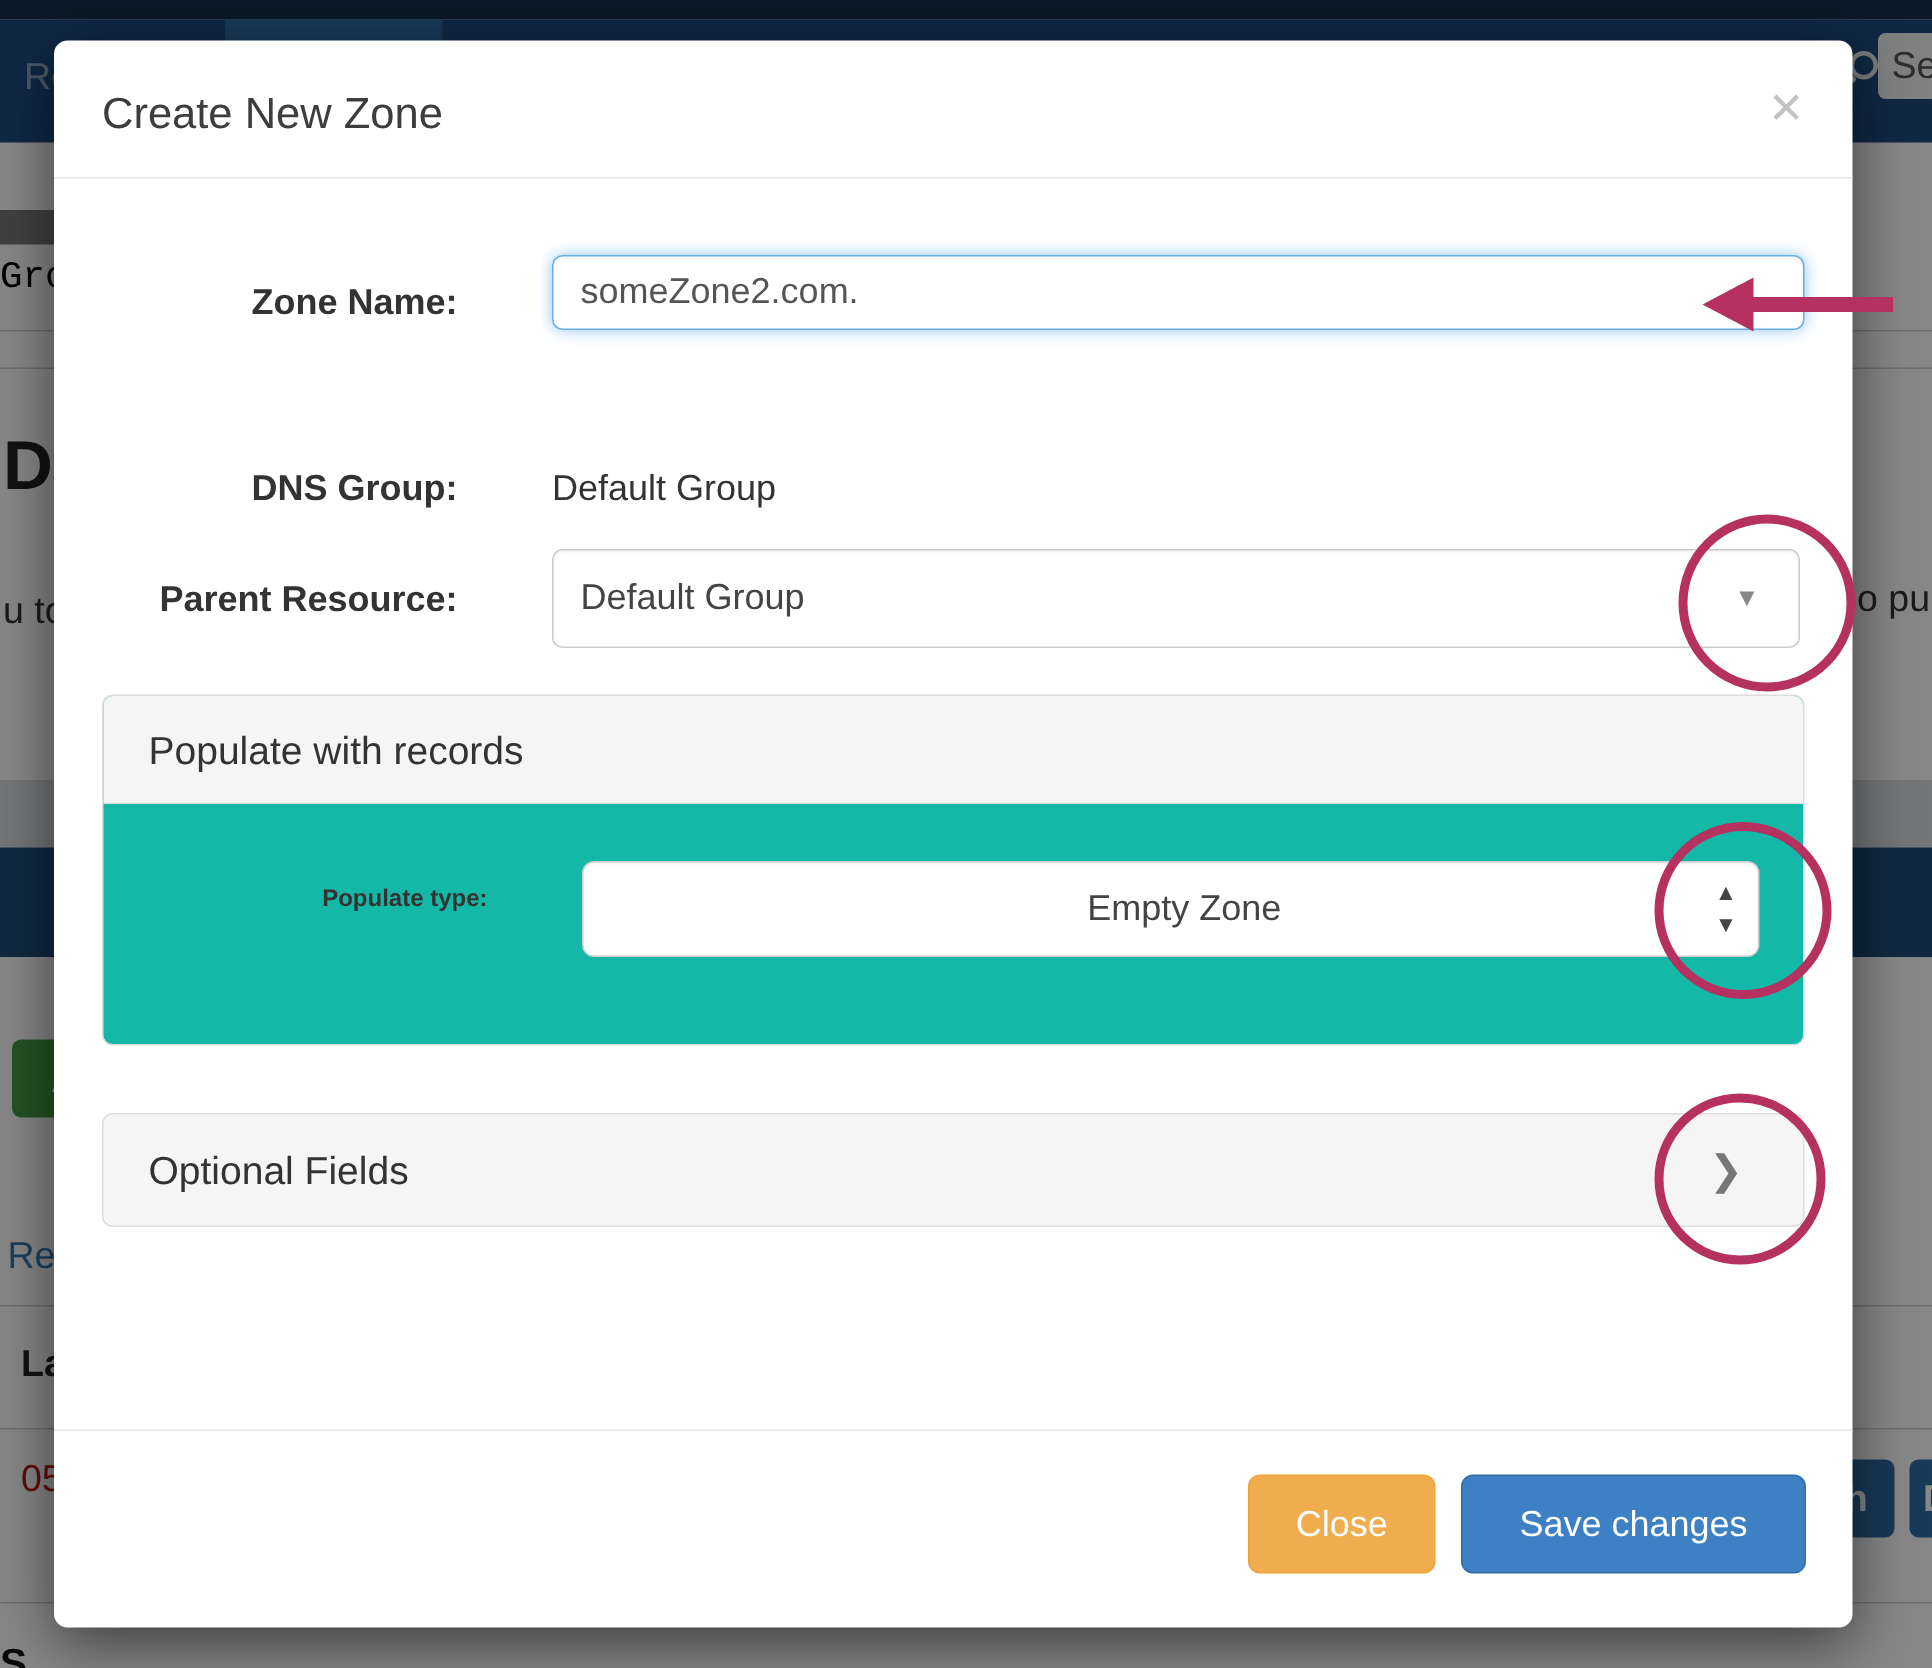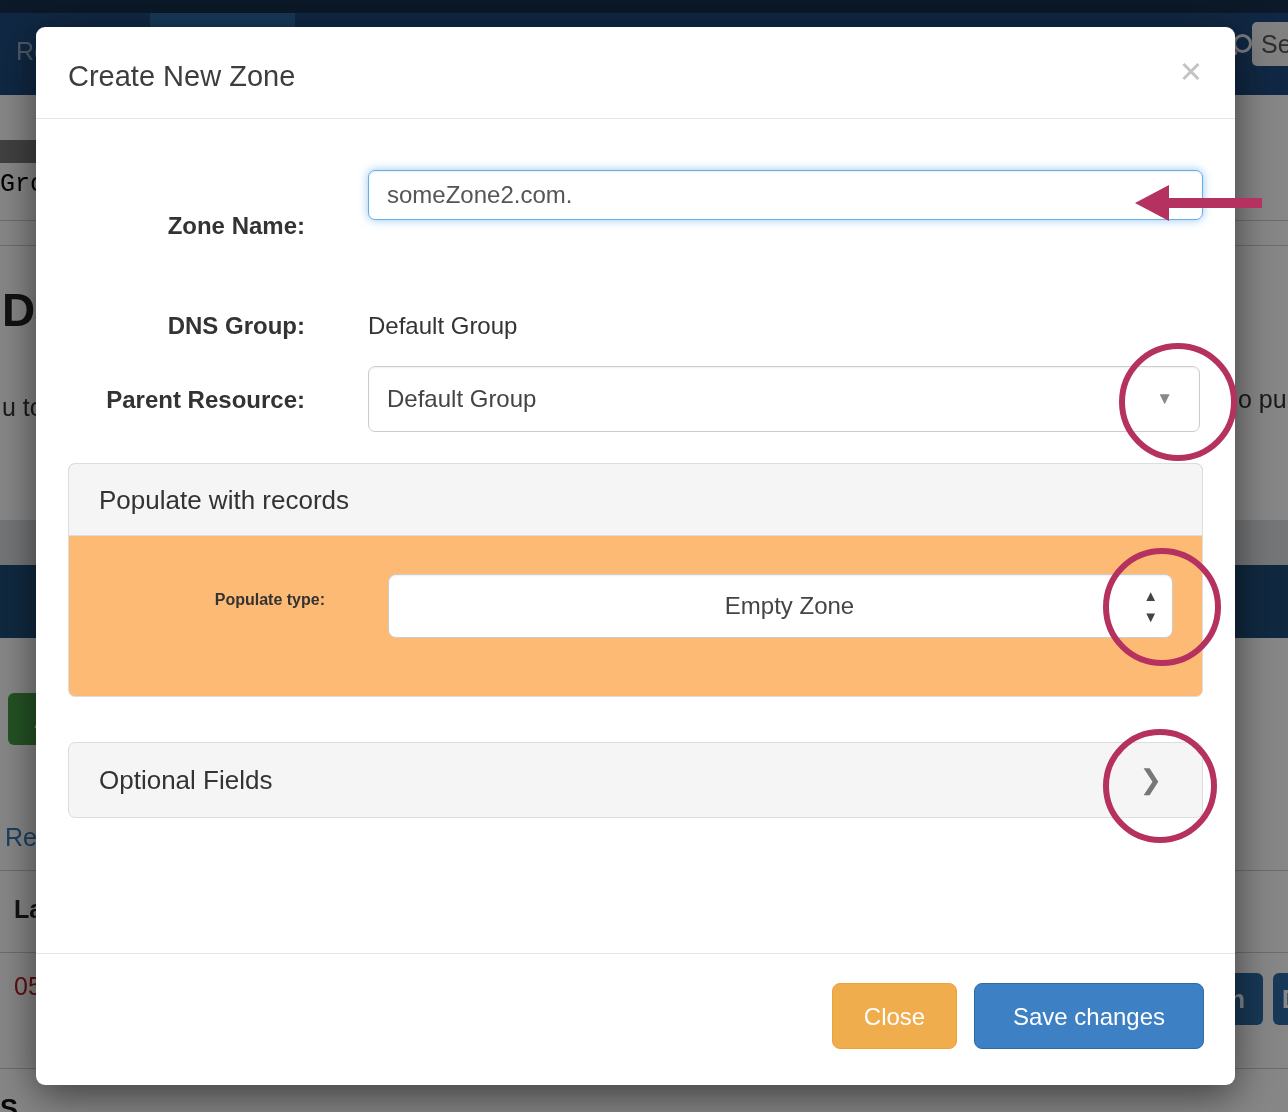--- a/index.html
+++ b/index.html
@@ -53,21 +53,21 @@
       font-family:"Liberation Sans","DejaVu Sans",sans-serif;
       box-shadow:inset 0 1px 2px rgba(0,0,0,.08),0 0 10px rgba(102,175,233,.7);}
   .static-value{position:absolute;left:332px;font-size:24px;color:#333;}
 
   .select-box{position:absolute;left:332px;top:339px;width:832px;height:66px;box-sizing:border-box;
       border:1px solid #ccc;border-radius:7px;background:#fff;font-size:24px;color:#444;
       line-height:64px;padding-left:18px;box-shadow:inset 0 1px 2px rgba(0,0,0,.06);}
   .select-caret{position:absolute;right:26px;top:0;line-height:64px;font-size:17px;color:#888;}
 
   .panel{position:absolute;left:32px;top:436px;width:1135px;height:234px;box-sizing:border-box;
-      border:1px solid #ddd;border-radius:7px;background:#fdba74;}
+      border:1px solid #ddd;border-radius:7px;background:#14b8a6;}
   .panel-heading{position:absolute;left:0;top:0;width:100%;height:72px;box-sizing:border-box;background:#f5f5f5;
       border-bottom:1px solid #ddd;border-radius:6px 6px 0 0;font-size:26px;color:#333;line-height:72px;padding-left:30px;}
   .panel-label{position:absolute;left:0;top:127px;width:256px;text-align:right;font-size:16px;font-weight:bold;color:#333;}
   .panel-select{position:absolute;left:319px;top:110px;width:785px;height:64px;box-sizing:border-box;
       border:1px solid #ccc;border-radius:8px;background:#fff;font-size:24px;color:#444;
       line-height:62px;padding-left:18px;box-shadow:inset 0 1px 2px rgba(0,0,0,.06);text-align:center;}
   .spinner{position:absolute;right:14px;top:10px;display:flex;flex-direction:column;align-items:center;
       font-size:15px;color:#444;line-height:21px;}
 
   .collapse-bar{position:absolute;left:32px;top:715px;width:1135px;height:76px;box-sizing:border-box;
@@ -126,21 +126,21 @@
     <div class="bottom-frag">S</div>
   </div>
 
   <div class="dim"></div>
 
   <div class="modal">
     <div class="modal-title">Create New Zone</div>
     <div class="modal-close">✕</div>
     <div class="hdr-divider"></div>
 
-    <div class="form-label" style="top:161px;margin-top:24px;">Zone Name:</div>
+    <div class="form-label" style="top:161px;">Zone Name:</div>
     <input class="zone-input" value="someZone2.com." style="">
 
     <div class="form-label" style="top:285px;">DNS Group:</div>
     <div class="static-value" style="top:285px;">Default Group</div>
 
     <div class="form-label" style="top:359px;">Parent Resource:</div>
     <div class="select-box">
       <span>Default Group</span>
       <span class="select-caret">▼</span>
     </div>

